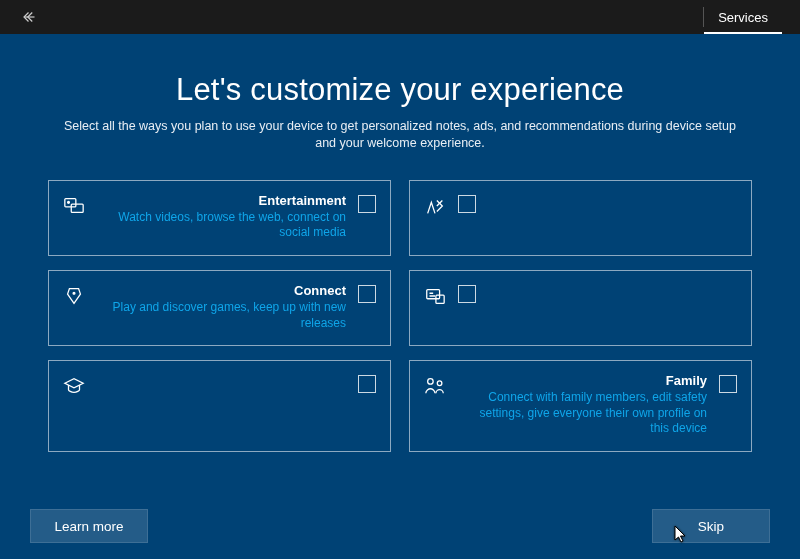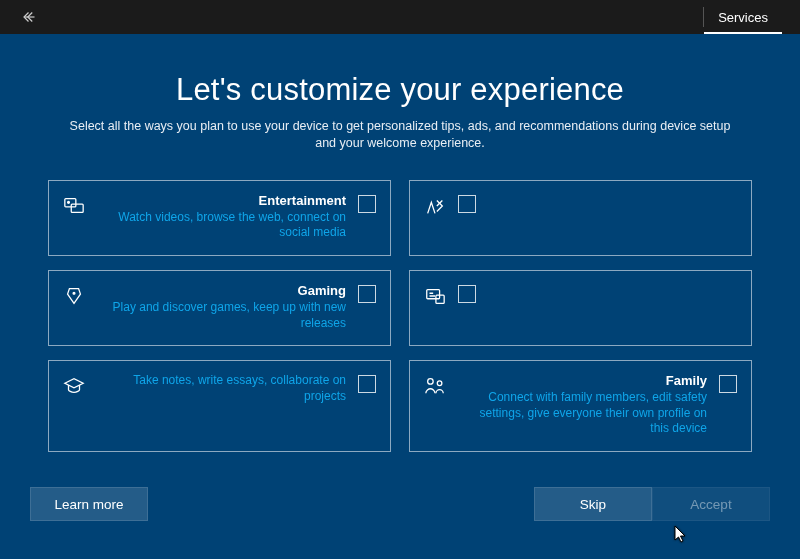--- a/index.html
+++ b/index.html
@@ -109,21 +109,21 @@
     width: 18px; height: 18px;
     border: 1.5px solid rgba(255,255,255,0.8);
     flex-shrink: 0;
     margin-top: 2px;
   }
   .footer {
     position: absolute;
     left: 0; right: 0; bottom: 0;
     height: 72px;
     display: flex;
-    align-items: flex-start;
+    align-items: flex-end;
     justify-content: space-between;
     padding: 0 30px 16px 30px;
   }
   .btn {
     min-width: 118px;
     height: 34px;
     display: flex;
     align-items: center;
     justify-content: center;
     font-size: 13.5px;
@@ -160,21 +160,21 @@
   <div class="tabs">
     <span class="tab-sep"></span>
     <div class="tab active">
       <span>Services</span>
     </div>
   </div>
 </div>
 
 <div class="content">
   <h1>Let's customize your experience</h1>
-  <div class="subtitle">Select all the ways you plan to use your device to get personalized tips, ads, and recommendations during device setup and your welcome experience.</div>
+  <div class="subtitle">Select all the ways you plan to use your device to get personalized notes, ads, and recommendations during device setup and your welcome experience.</div>
 
   <div class="grid">
 
     <div class="card">
       <div class="card-icon">
         <svg width="22" height="22" viewBox="0 0 24 24" fill="none" stroke="currentColor" stroke-width="1.4">
             <rect x="2" y="4" width="12" height="9" rx="1"></rect>
             <rect x="9" y="10" width="13" height="9" rx="1"></rect>
             <circle cx="6" cy="8" r="1" fill="currentColor"></circle>
           </svg>
@@ -198,21 +198,21 @@
     </div>
 
     <div class="card">
       <div class="card-icon">
         <svg width="22" height="22" viewBox="0 0 24 24" fill="none" stroke="currentColor" stroke-width="1.4">
             <path d="M7 4h10l2 6-7 10L5 10z"></path>
             <circle cx="12" cy="9" r="1" fill="currentColor"></circle>
           </svg>
       </div>
       <div class="card-body">
-        <div class="card-title">Gaming</div>
+        <div class="card-title">Connect</div>
         <div class="card-desc">Play and discover games, keep up with new releases</div>
       </div>
       <div class="card-check"></div>
     </div>
 
     <div class="card">
       <div class="card-icon">
         <svg width="22" height="22" viewBox="0 0 24 24" fill="none" stroke="currentColor" stroke-width="1.4">
             <rect x="3" y="5" width="14" height="10" rx="1"></rect>
             <path d="M6 9h4M6 12h6"></path>
@@ -223,21 +223,20 @@
     </div>
 
     <div class="card">
       <div class="card-icon">
         <svg width="22" height="22" viewBox="0 0 24 24" fill="none" stroke="currentColor" stroke-width="1.4">
             <path d="M2 9l10-5 10 5-10 5z"></path>
             <path d="M6 11v5c0 1 3 3 6 3s6-2 6-3v-5"></path>
           </svg>
       </div>
       <div class="card-body">
-        <div class="card-desc">Take notes, write essays, collaborate on projects</div>
       </div>
       <div class="card-check"></div>
     </div>
 
     <div class="card">
       <div class="card-icon">
         <svg width="22" height="22" viewBox="0 0 24 24" fill="none" stroke="currentColor" stroke-width="1.4">
             <circle cx="7" cy="7" r="3"></circle>
             <circle cx="17" cy="9" r="2.5"></circle>
             <path d="M2 20c0-3 3-5 5-5s5 2 5 5"></path>
@@ -255,23 +254,20 @@
 </div>
 
 <div class="footer">
   <div class="btn">
     <span>Learn more</span>
   </div>
   <div class="footer-right">
     <div class="btn">
       <span>Skip</span>
     </div>
-    <div class="btn disabled">
-      <span>Accept</span>
-    </div>
   </div>
 </div>
 
 <div class="cursor">
   <svg width="14" height="20" viewBox="0 0 14 20">
       <path d="M1 1l0 14 3.5-3 2.5 5 2-1-2.5-5 4.5 0z" fill="#fff" stroke="#000" stroke-width="1"></path>
     </svg>
 </div>
 
 </body></html>

